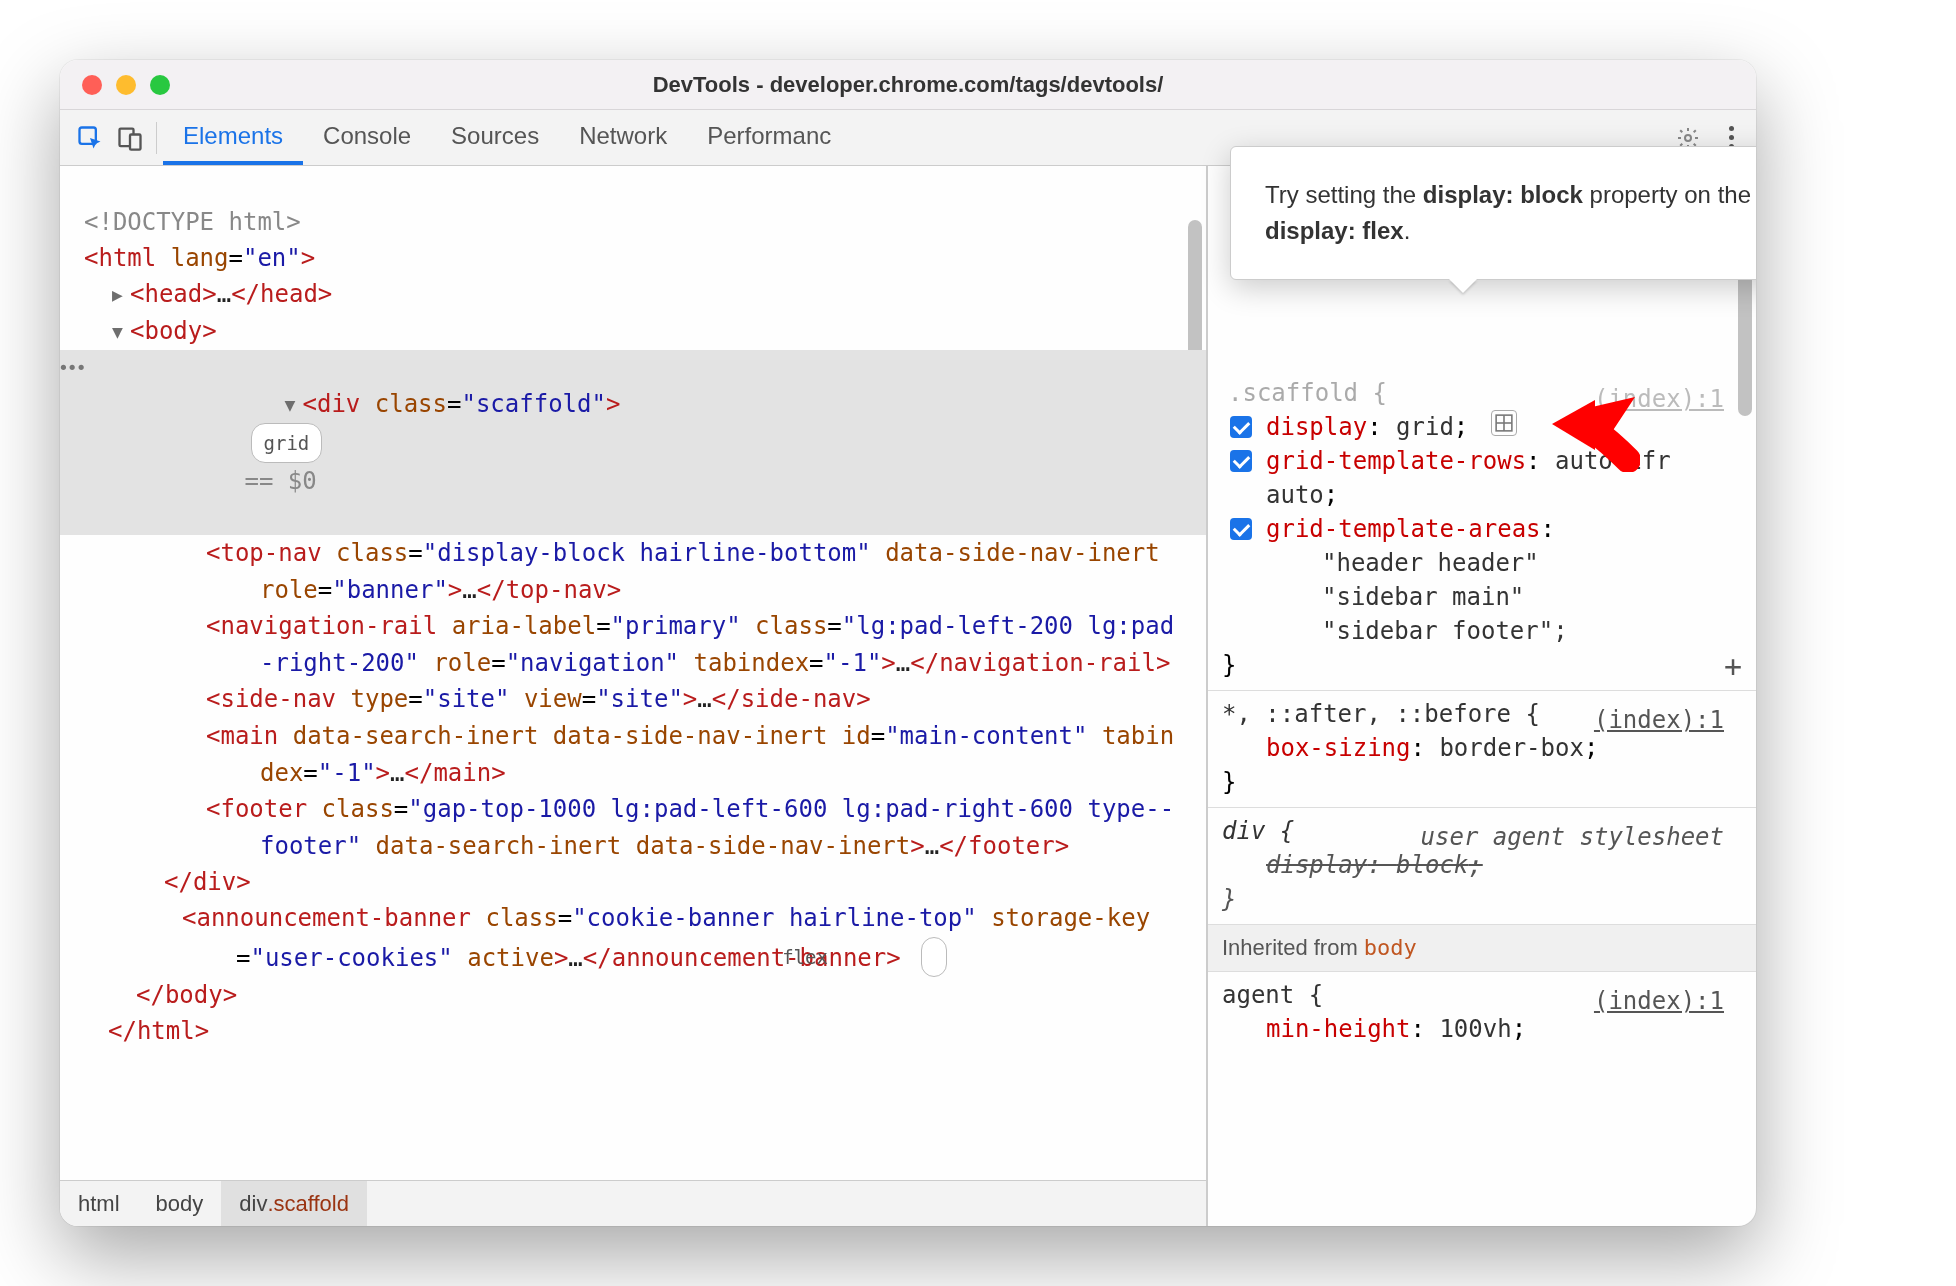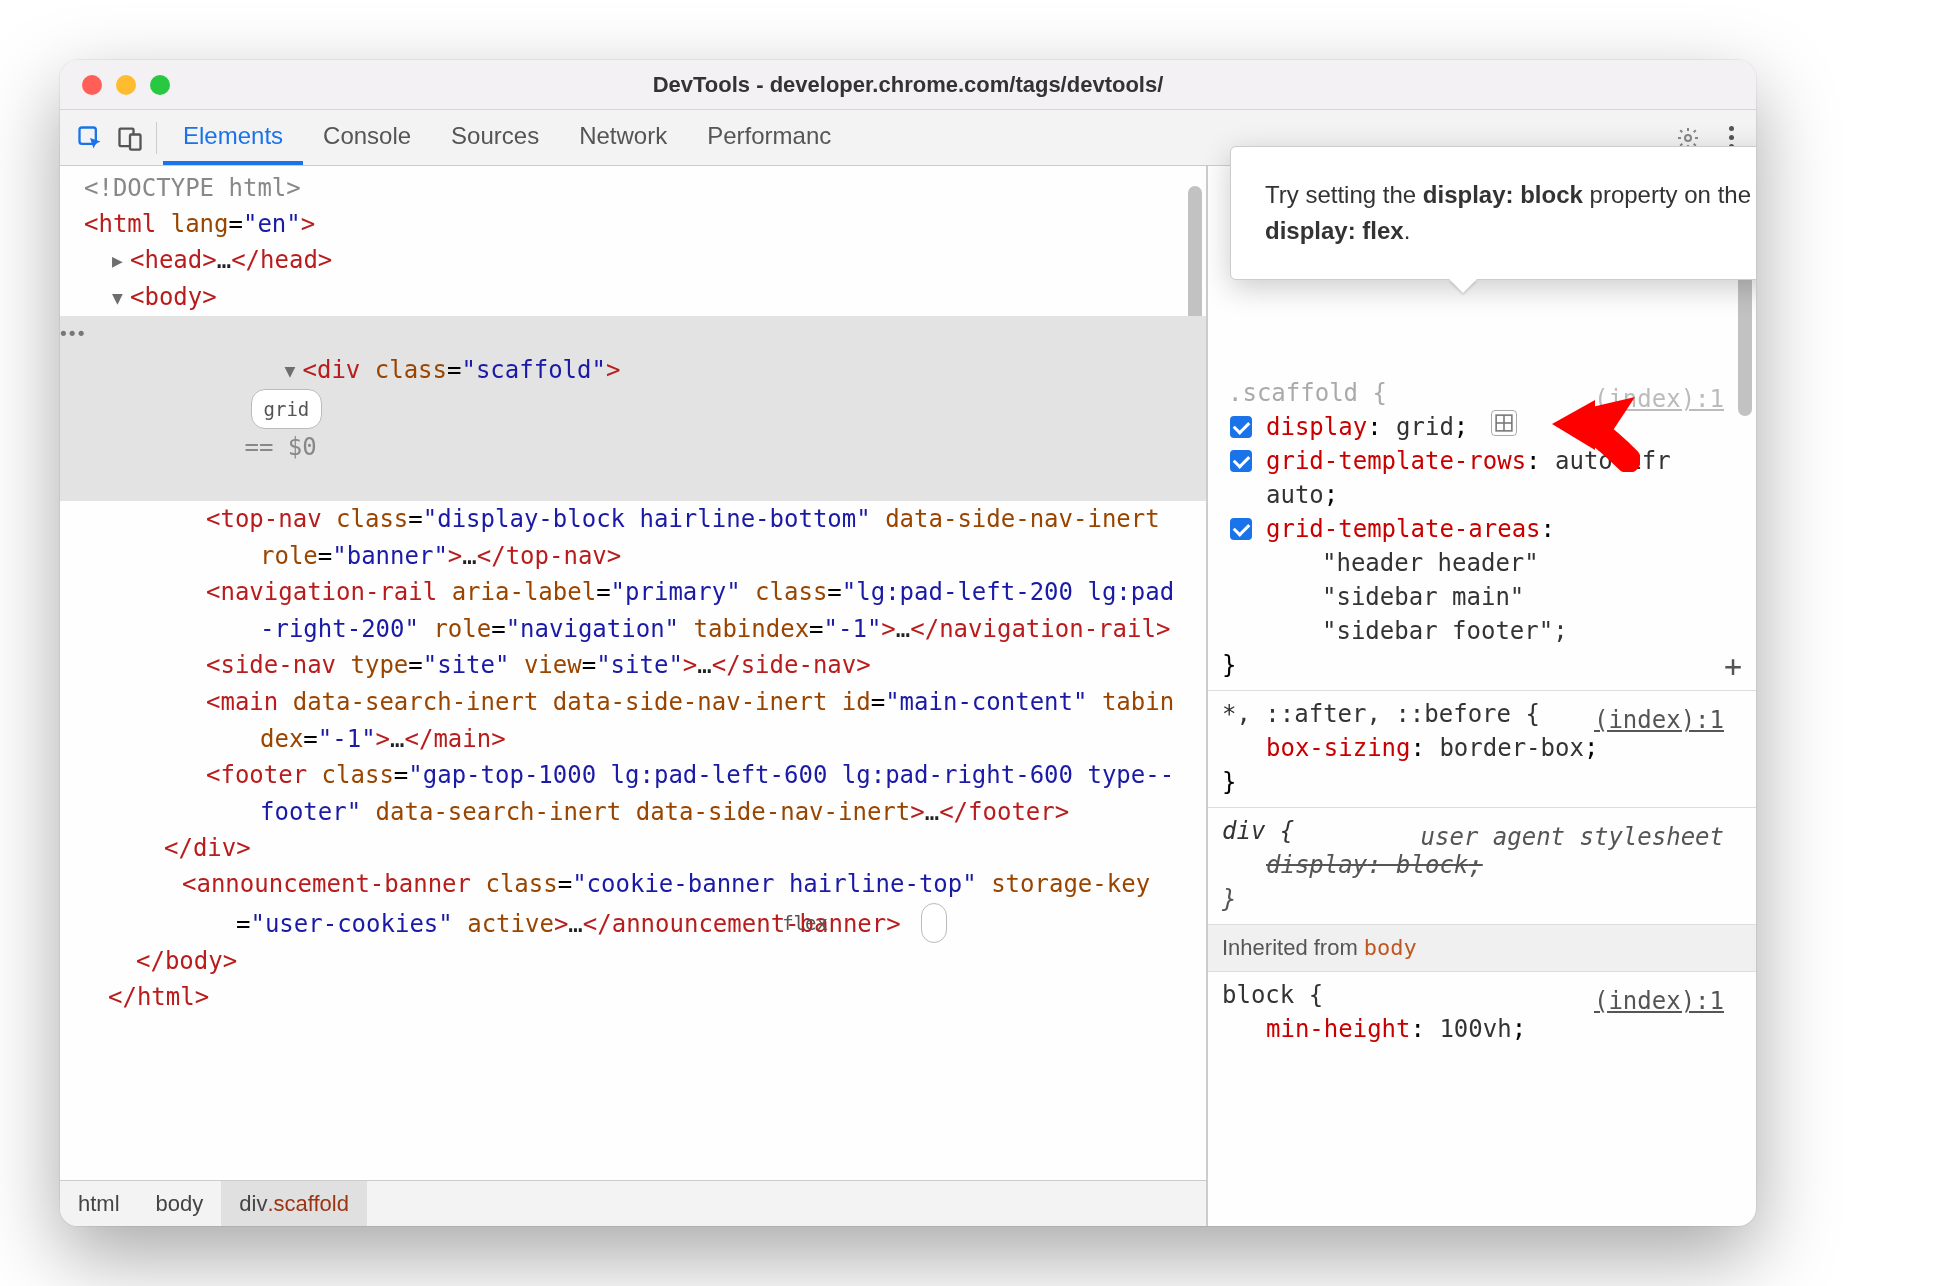--- a/index.html
+++ b/index.html
@@ -124,20 +124,21 @@
   }
   
   .dom-tree {
     flex:1;
     overflow:auto;
     font-family: Menlo, Consolas, monospace;
     font-size: 24px;
     line-height: 36px;
     padding: 4px 0 4px 0;
     position:relative;
+    margin-top:34px;
   }
   .dom-scrollbar {
     position:absolute;
     right:4px;
     top:20px;
     width:14px;
     height:280px;
     background:#c2c2c2;
     border-radius:7px;
   }
@@ -505,21 +506,21 @@
           </div>
           <div>}</div>
         </div>
 
         <div class="inherit-hdr">
           <span>Inherited from </span><span class="from-el">body</span>
         </div>
 
         <div class="rule-block" style="border-bottom:none">
           <div class="selector-line">
-            <span class="rule-sel">block {</span>
+            <span class="rule-sel">agent {</span>
             <span class="rule-src">(index):1</span>
           </div>
           <div style="padding-left:44px">
             <span class="prop">min-height</span>: <span class="val">100vh</span>;
           </div>
         </div>
 
       </div>
     </div>
 

